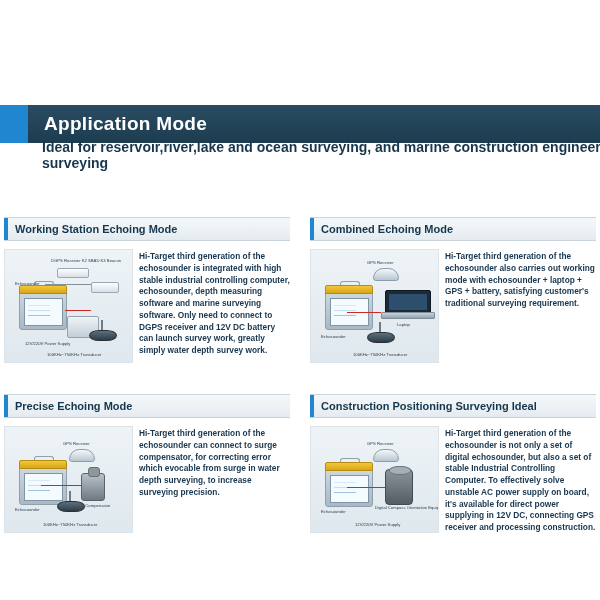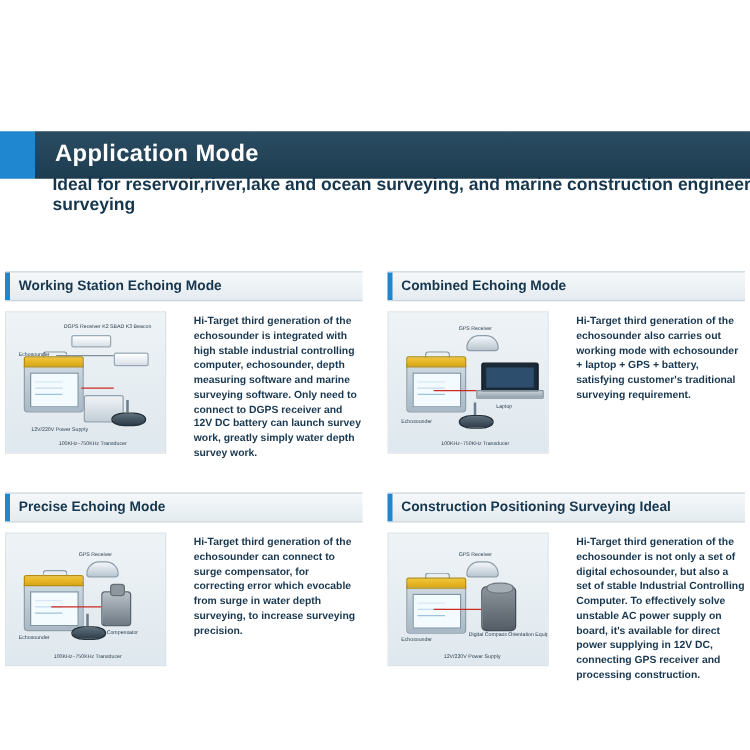--- a/index.html
+++ b/index.html
@@ -47,21 +47,21 @@
     display:flex;align-items:center;
   }
   .panel-head:before{
     content:"";position:absolute;left:0;top:0;bottom:0;width:4px;background:#1f86d0;
   }
   .panel-title{
     padding-left:11px;font-size:11px;font-weight:bold;color:#16364d;
   }
 
   .panel-body{
-    margin-top:8px;display:flex;gap:22px;align-items:flex-start;
+    margin-top:8px;display:flex;gap:6px;align-items:flex-start;
   }
   .figure{
     position:relative;width:127px;height:112px;
     background:linear-gradient(to bottom,#eef3f6 0%,#dfe8ee 100%);
     border:1px solid #dbe3e9;flex:0 0 127px;overflow:hidden;
   }
   .p3 .figure,.p4 .figure{height:105px;}
   .desc{
     font-size:8.3px;line-height:1.42;color:#17364f;font-weight:bold;
     flex:1 1 auto;padding-top:2px;

